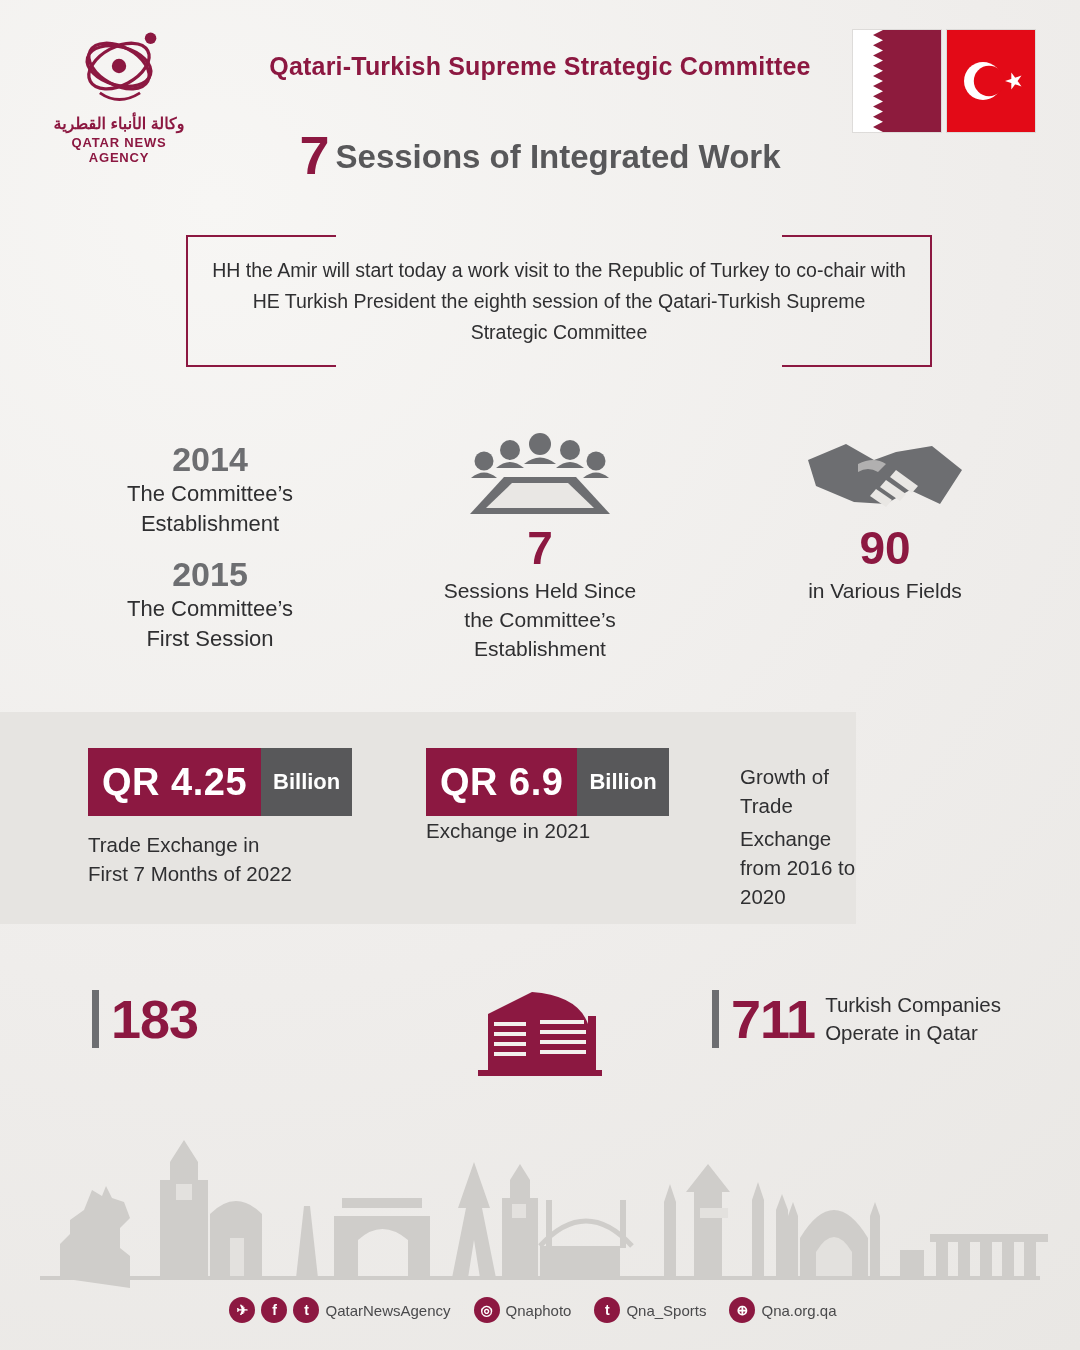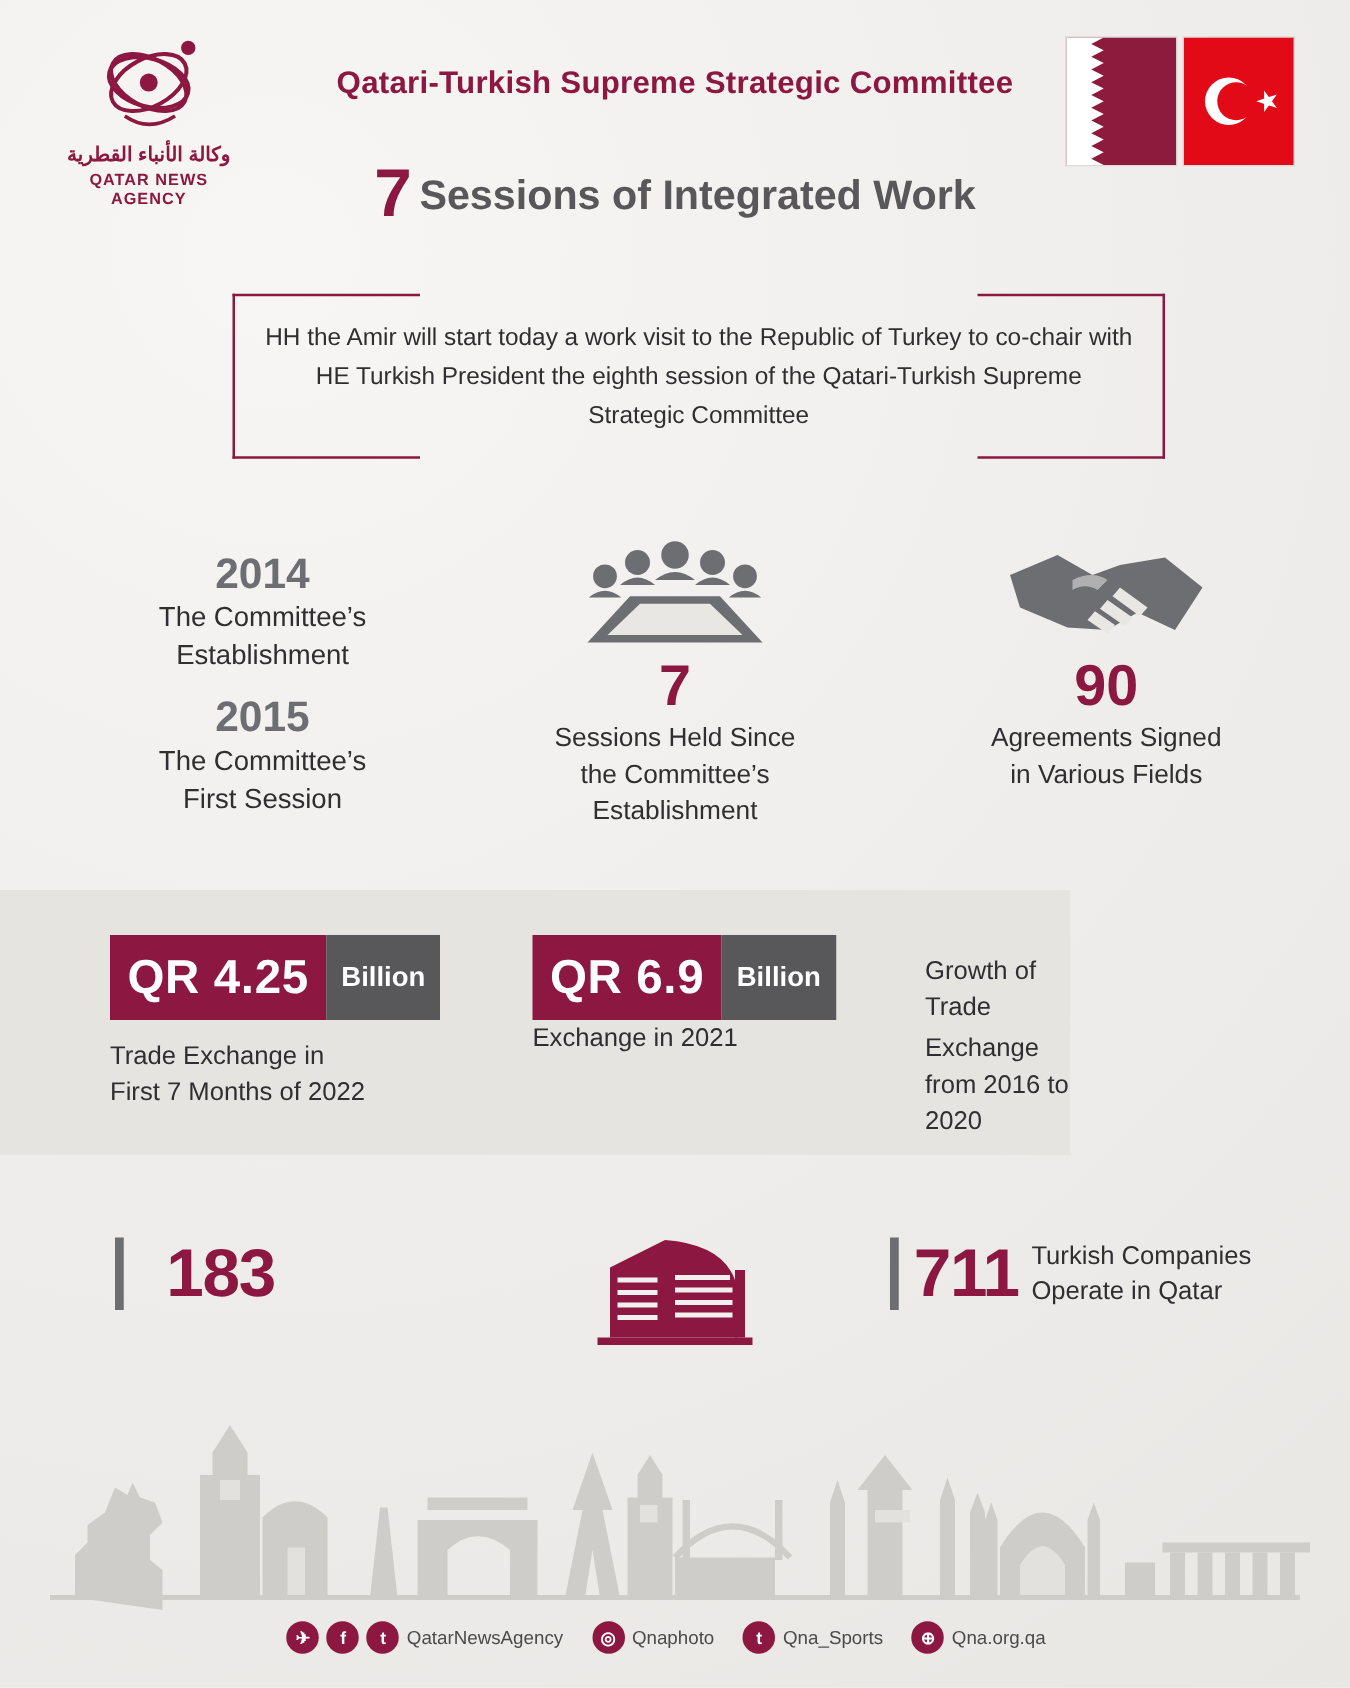--- a/index.html
+++ b/index.html
@@ -195,21 +195,20 @@
           </g>
           <g fill="#e9e7e4">
             <path d="M58 34 q16 -8 28 0 l-8 8 q-10 -6 -20 0 z" opacity=".55"></path>
             <path d="M96 40 l22 16 -6 7 -22 -16 z"></path>
             <path d="M86 50 l20 14 -6 7 -20 -14 z"></path>
             <path d="M76 59 l16 11 -6 7 -16 -11 z"></path>
           </g>
         </svg>
       </div>
       <div class="stat-num">90</div>
-      <div class="stat-lbl">Agreements Signed</div>
       <div class="stat-lbl">in Various Fields</div>
     </div>
   </div>
 
   <div class="band">
     <div class="band-item" style="left:88px; top:36px;">
       <div class="chip">
         <div class="a">QR 4.25</div>
         <div class="b">Billion</div>
       </div>
@@ -225,21 +224,21 @@
       <div class="band-lbl" style="margin-top:0">Exchange in 2021</div>
     </div>
 
     <div class="band-item" style="left:740px; top:36px;">
       <div class="band-lbl">Growth of Trade</div>
       <div class="band-lbl" style="margin-top:4px">Exchange from 2016 to 2020</div>
     </div>
   </div>
 
   <div class="companies">
-    <div class="co" style="left:92px; top:28px;gap:22px;">
+    <div class="co" style="left:92px; top:28px;">
       <div class="bar"></div>
       <div class="num">183</div>
     </div>
 
     <div class="building">
       <svg viewBox="0 0 150 110" width="150" height="110">
         <g fill="#8c1841">
           <path d="M18 100 V44 L62 22 V100 Z"></path>
           <path d="M62 22 q52 4 58 40 V100 H62 Z"></path>
           <rect x="118" y="46" width="8" height="54"></rect>

